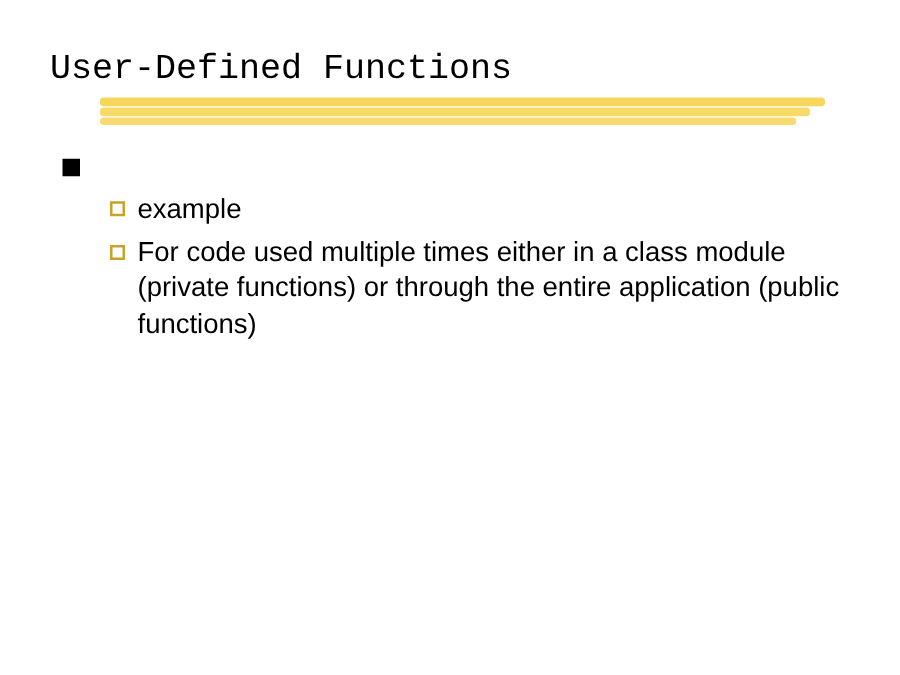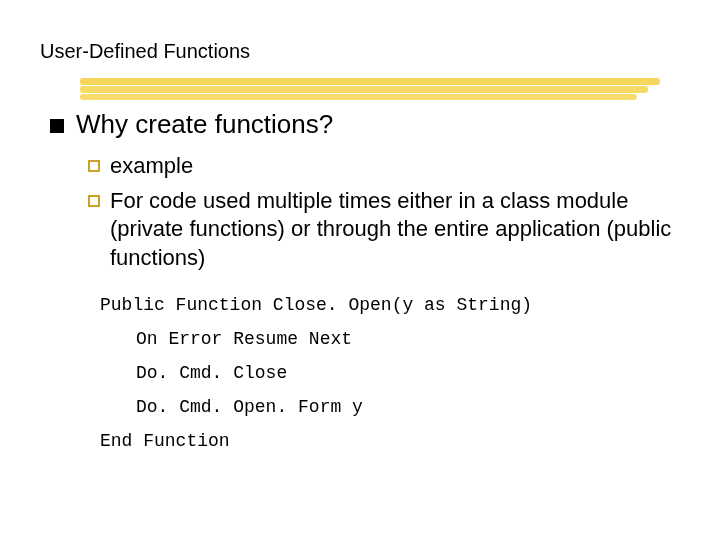--- a/index.html
+++ b/index.html
@@ -13,25 +13,26 @@
     overflow: hidden;
   }
   .slide {
     position: relative;
     width: 720px;
     height: 540px;
     box-sizing: border-box;
     padding: 40px 40px 20px 40px;
   }
   .title {
-    font-size: 20px;
+    font-size: 28px;
     font-weight: normal;
     position: relative;
     z-index: 2;
     padding-bottom: 6px;
+    font-family: Liberation Mono, monospace;
   }
   .title-underline {
     position: absolute;
     left: 80px;
     top: 78px;
     width: 580px;
     height: 22px;
     z-index: 1;
   }
   .stroke {
@@ -103,35 +104,27 @@
   <div class="title-underline">
     <div class="stroke s1"></div>
     <div class="stroke s2"></div>
     <div class="stroke s3"></div>
   </div>
 
   <div class="body">
 
     <div class="lvl1">
       <div class="bullet-sq-filled"></div>
-      <div>Why create functions?</div>
     </div>
 
     <div class="lvl2">
       <div class="bullet-sq-hollow gold"></div>
       <div>example</div>
     </div>
 
     <div class="lvl2">
       <div class="bullet-sq-hollow gold"></div>
       <div>For code used multiple times either in a class module (private functions) or through the entire application (public functions)</div>
     </div>
 
-    <div class="code">
-      <div class="line">Public Function Close. Open(y as String)</div>
-      <div class="line indent1">On Error Resume Next</div>
-      <div class="line indent1">Do. Cmd. Close</div>
-      <div class="line indent1">Do. Cmd. Open. Form y</div>
-      <div class="line">End Function</div>
-    </div>
 
   </div>
 </div>
 
 </body></html>

